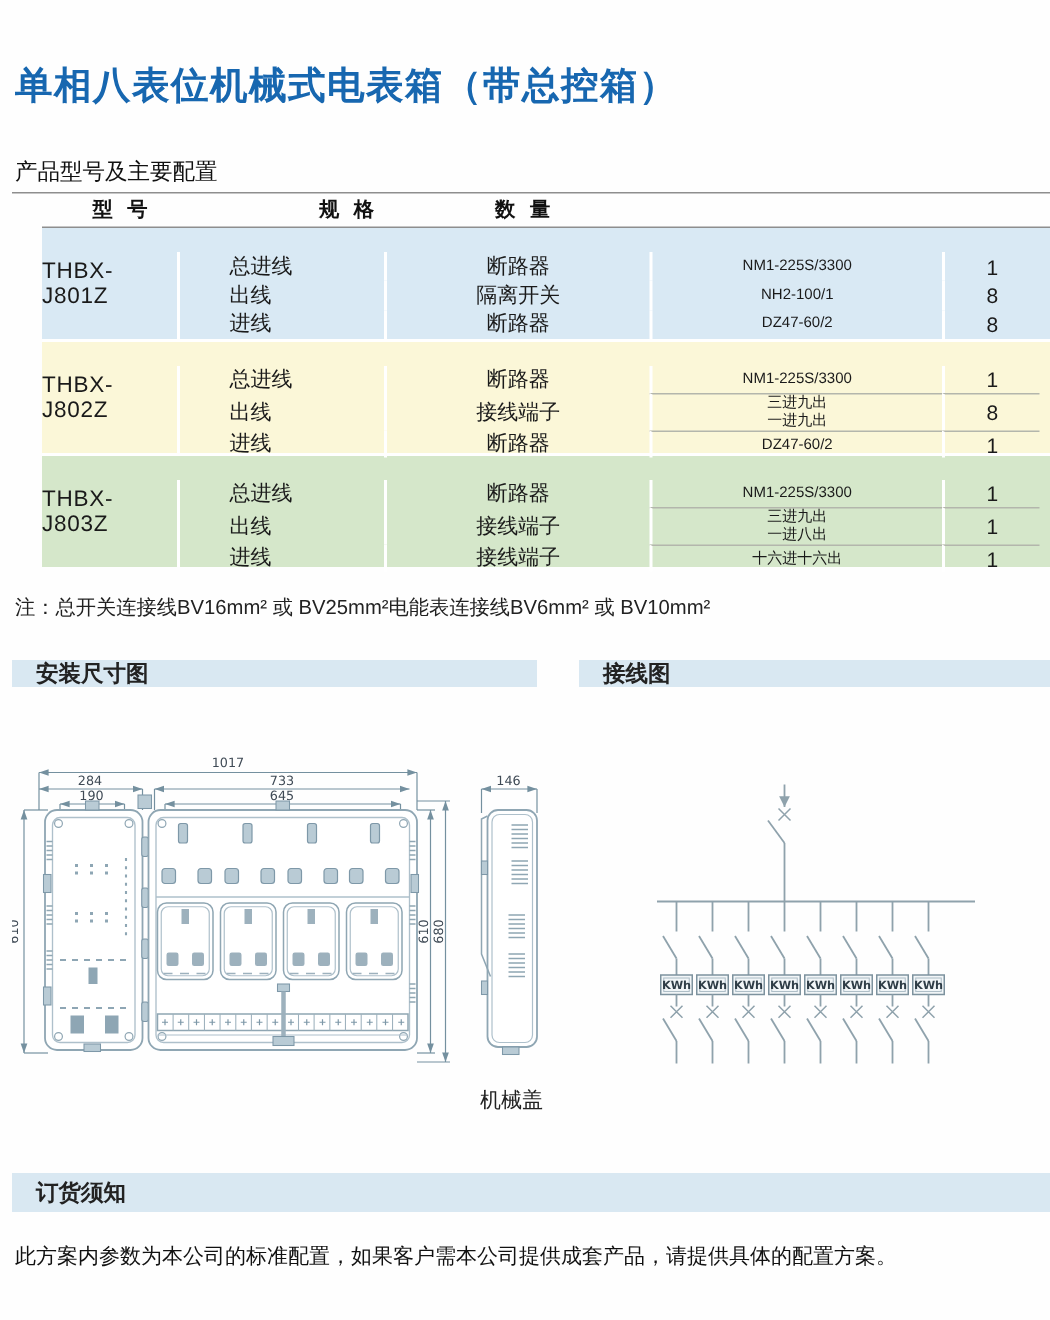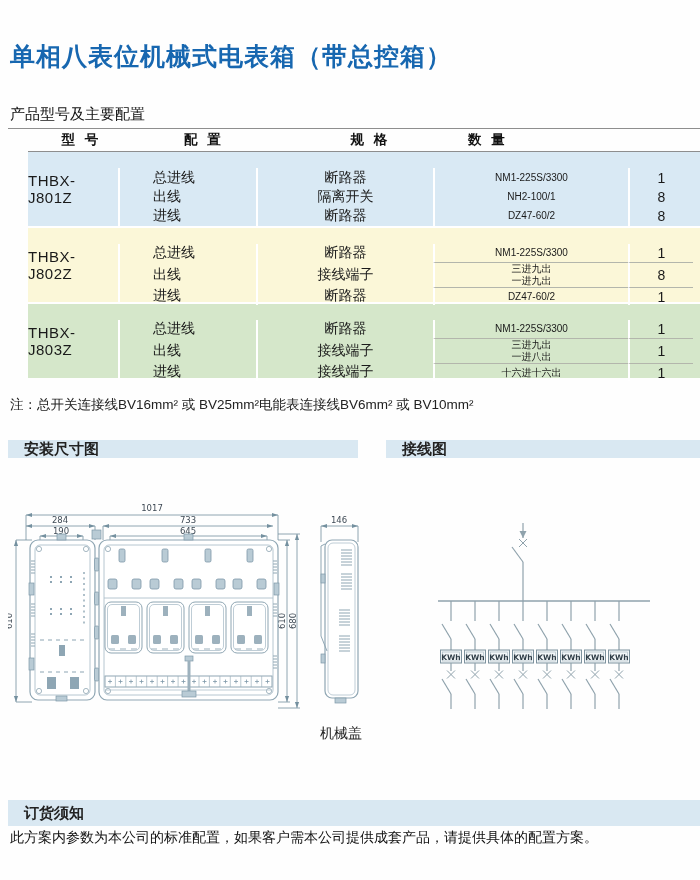--- a/index.html
+++ b/index.html
@@ -40,21 +40,21 @@
   .lined .row + .row .c-spec,
   .lined .row + .row .c-qty{border-top:1px solid #b3b6ac;}
 
   .note{position:absolute;left:10px;top:396px;font-size:13.5px;color:#222;}
 
   
   .bar{position:absolute;height:18px;background:#d9e8f2;display:flex;align-items:center;
        font-size:15px;font-weight:bold;color:#222;padding-left:16px;box-sizing:border-box;}
   .bar-install{left:8px;top:440px;width:350px;}
   .bar-wiring{left:386px;top:440px;width:314px;}
-  .bar-order{left:8px;top:782px;width:692px;height:26px;margin-top:18px;}
+  .bar-order{left:8px;top:782px;width:692px;height:26px;}
 
   .footer-text{position:absolute;left:10px;top:829px;font-size:14px;color:#111;}
 
   
   .svg-install{position:absolute;left:8px;top:488px;}
   .svg-wiring{position:absolute;left:395px;top:490px;}
   svg text{font-family:"DejaVu Sans",sans-serif;}
   .dim-text{font-size:8.5px;fill:#3f4a55;}
   .cover-label{font-size:14px;fill:#222;font-family:"Liberation Sans",sans-serif;}
   .kwh-text{font-size:7.5px;fill:#2f3d47;font-weight:bold;}
@@ -63,21 +63,20 @@
 <body>
 
 <div id="page">
 
   <div class="title">单相八表位机械式电表箱（带总控箱）</div>
   <div class="subtitle">产品型号及主要配置</div>
 
   <div class="spec-table">
     <div class="thead">
       <div class="h-model">型 号</div>
-      <div class="h-config">配 置</div>
       <div class="h-spec">规 格</div>
       <div class="h-qty">数 量</div>
     </div>
 
     <div class="group g1">
       <div class="model-cell">THBX-J801Z</div>
       <div class="rows">
         <div class="row">
           <div class="cell c-config">总进线</div>
           <div class="cell c-name">断路器</div>

